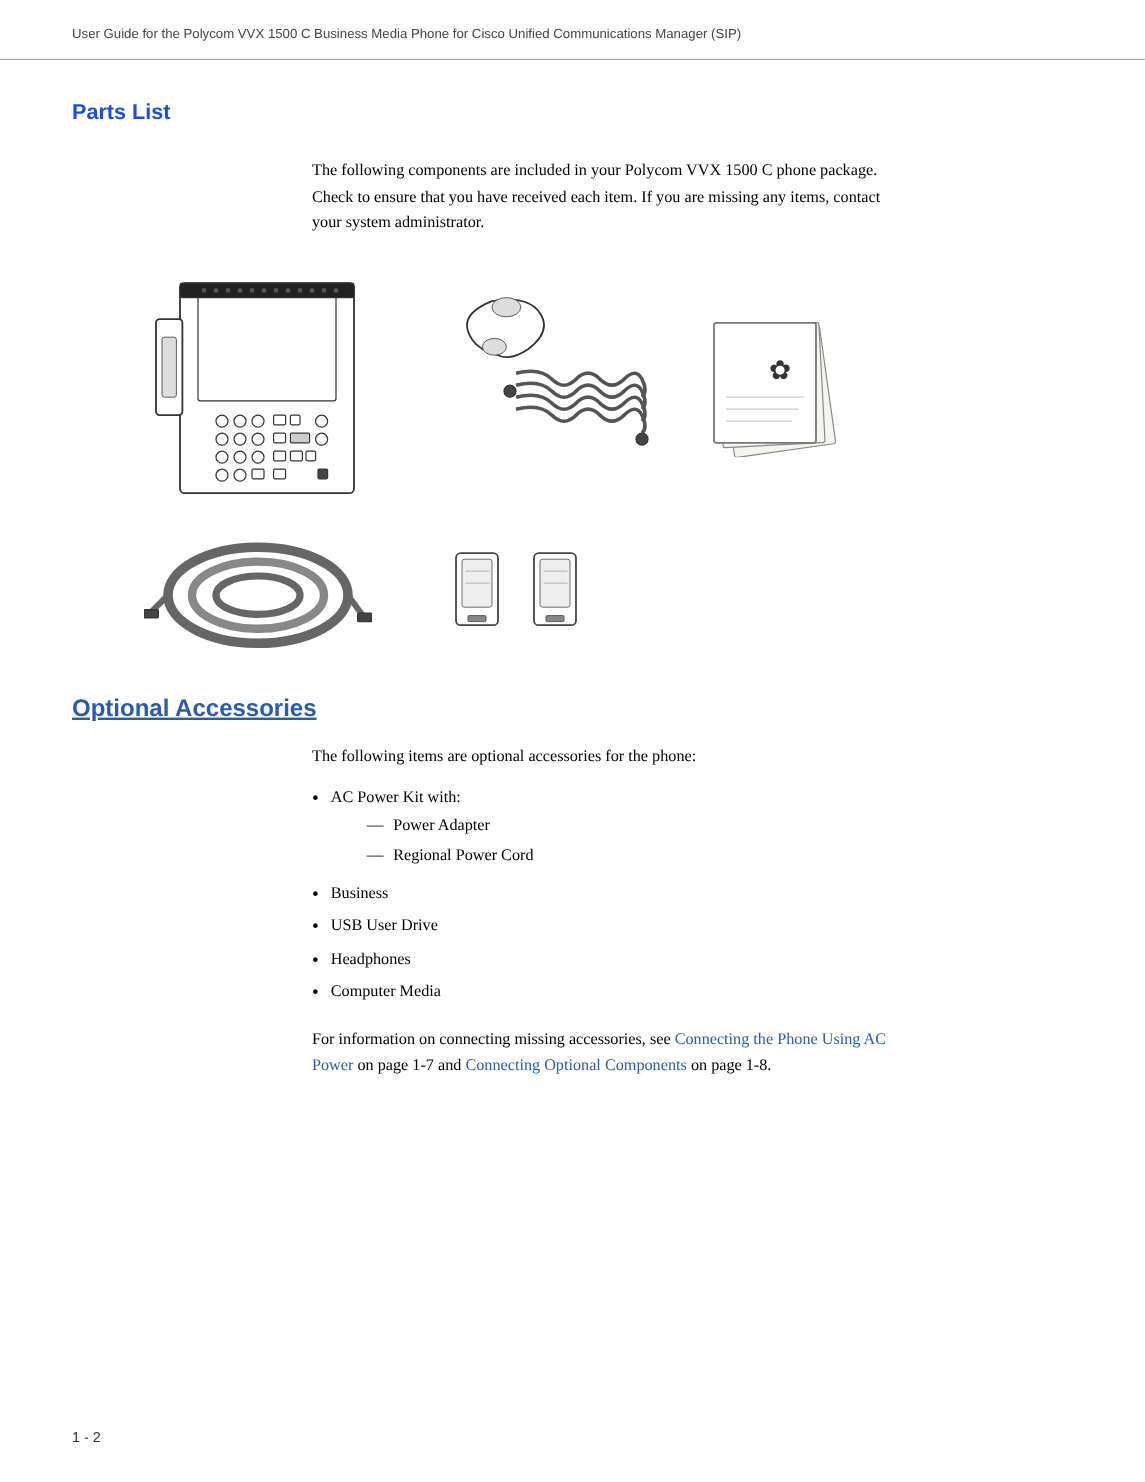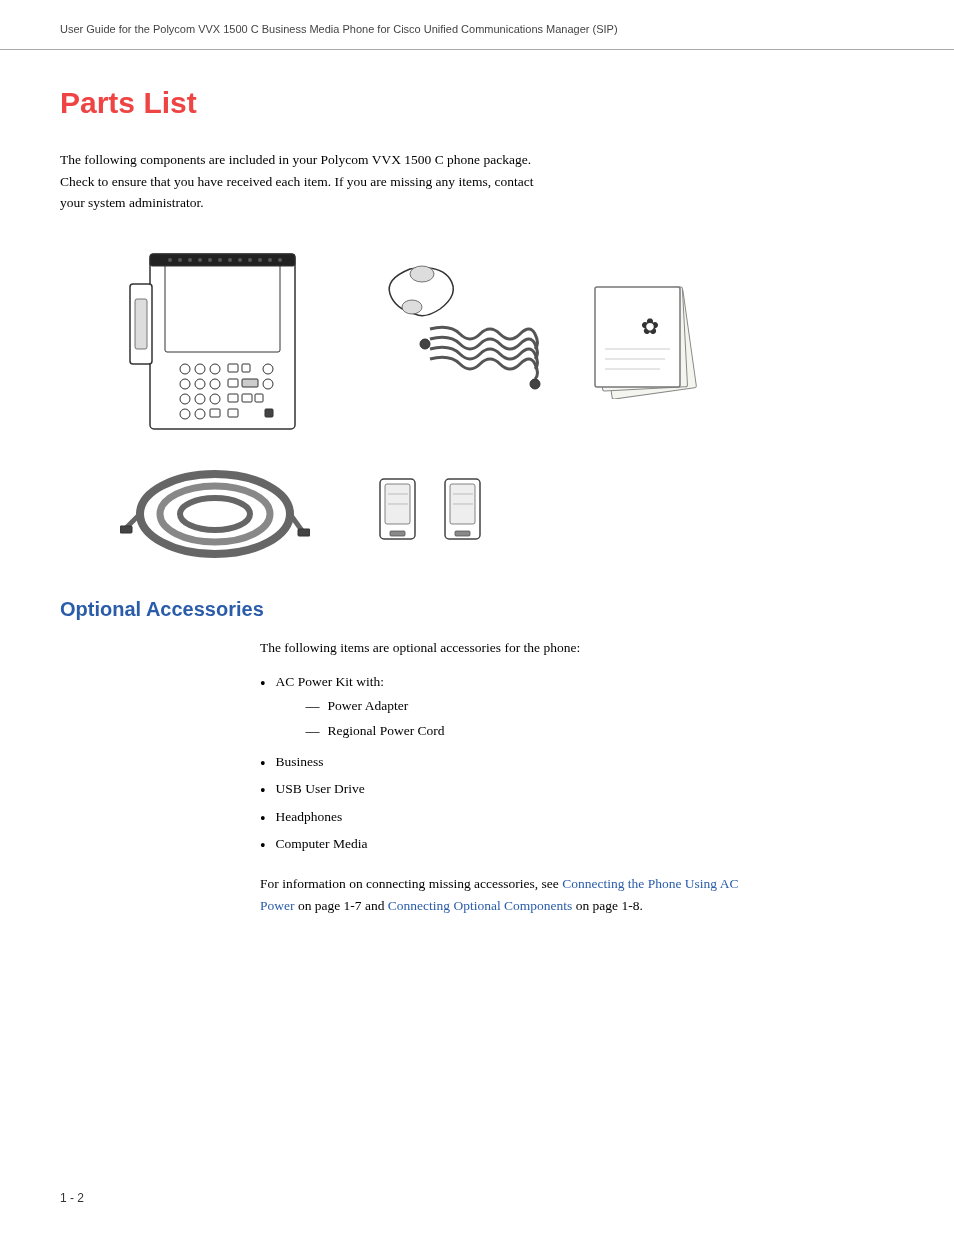--- a/index.html
+++ b/index.html
@@ -23,28 +23,29 @@
     }
     .header-text {
       font-size: 11px;
       color: #444;
       font-family: Arial, sans-serif;
     }
     .main-content {
       padding: 30px 60px 60px 60px;
     }
     .page-title {
-      font-size: 30px;
+      font-size: 18px;
       font-weight: bold;
-      color: #ef4444;
+      color: #1d4ed8;
       font-family: Arial, sans-serif;
       margin-bottom: 24px;
       border-bottom: none;
     }
     .intro-text {
+      margin-left: 200px;
       margin-bottom: 30px;
       font-size: 13.5px;
       line-height: 1.6;
       max-width: 480px;
     }
     .parts-images {
       display: flex;
       flex-direction: column;
       gap: 0px;
       margin-bottom: 30px;
@@ -93,20 +94,21 @@
       position: relative;
     }
 
     .section-title {
       font-size: 20px;
       font-weight: bold;
       color: #2a5caa;
       font-family: Arial, sans-serif;
       margin-bottom: 14px;
       margin-top: 30px;
+      text-decoration: underline;
     }
     .section-intro {
       margin-left: 200px;
       font-size: 13.5px;
       margin-bottom: 14px;
       max-width: 480px;
     }
     .bullet-list {
       margin-left: 200px;
       max-width: 480px;

